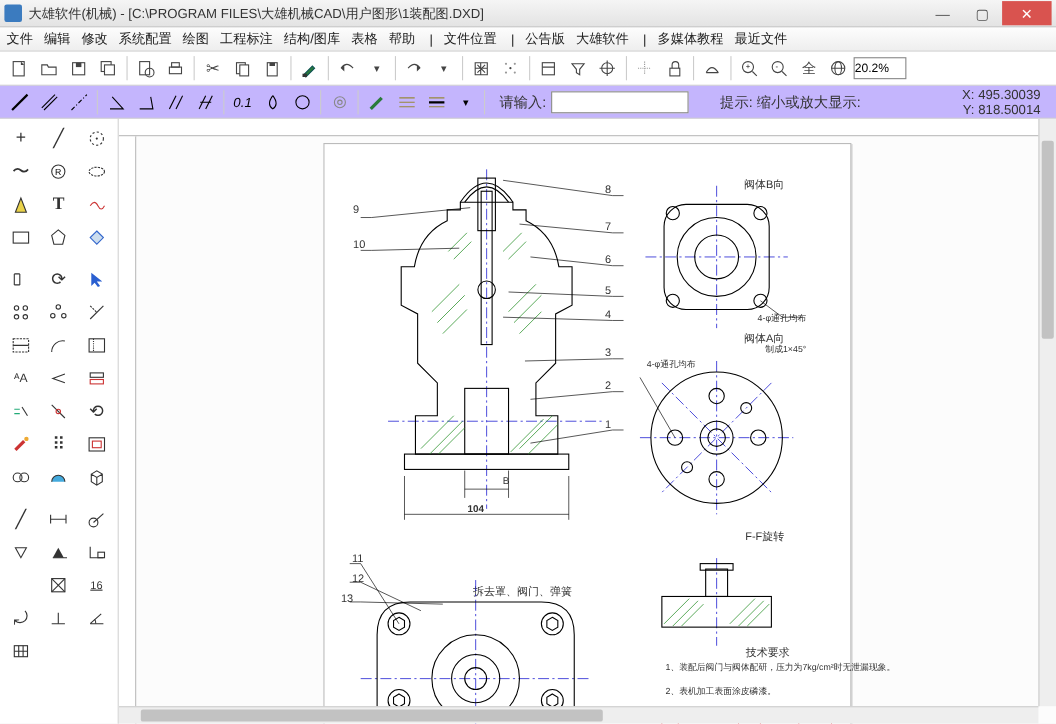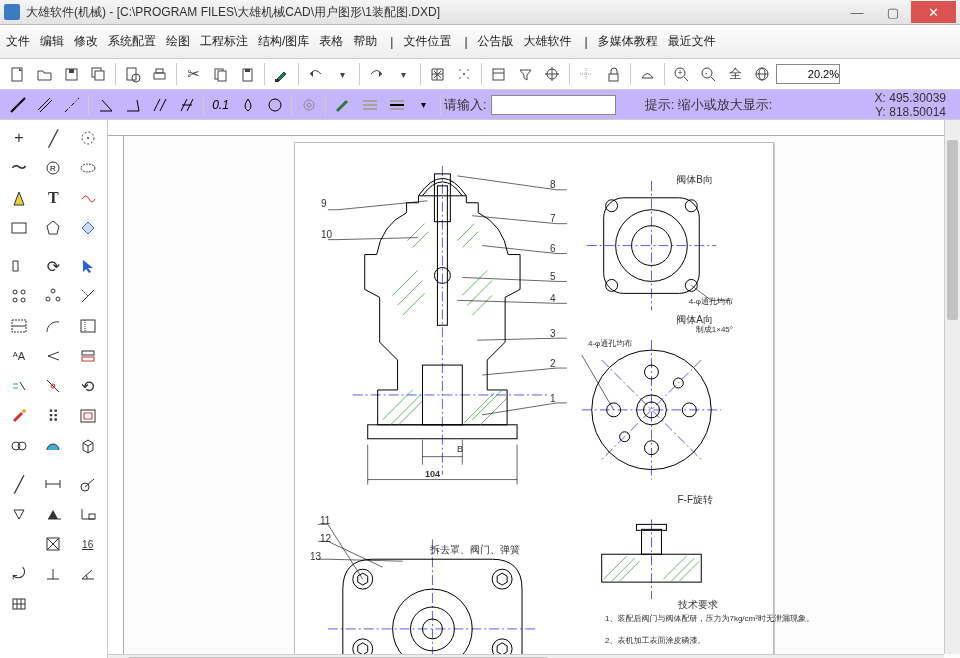--- a/index.html
+++ b/index.html
@@ -3,30 +3,30 @@
 <meta charset="utf-8">
 <style>
   * { margin: 0; padding: 0; box-sizing: border-box; }
   body { font-family: "Microsoft YaHei", "SimSun", sans-serif; font-size: 12px; background: #f0f0f0; width: 960px; height: 658px; overflow: hidden; }
   .titlebar { height: 25px; background: linear-gradient(#f5f5f5,#e3e3e3); border-bottom: 1px solid #bbb; display: flex; align-items: center; padding: 0 4px; }
   .app-icon { width: 16px; height: 16px; background: #3b7bbf; margin-right: 6px; border-radius: 2px; }
   .title-text { flex: 1; color: #333; font-size: 12px; white-space: nowrap; overflow: hidden; }
   .win-btns { display: flex; margin-left: auto; }
   .win-btn { width: 36px; height: 22px; display: flex; align-items: center; justify-content: center; color: #555; font-size: 13px; cursor: pointer; }
   .win-btn.close { background: #d9534f; color: #fff; width: 45px; }
-  .menubar { height: 34px; background: linear-gradient(#fdfdfd,#eee); border-bottom: 1px solid #ccc; display: flex; align-items: center; padding: 0 6px; font-size: 12px; }
+  .menubar { height: 22px; background: linear-gradient(#fdfdfd,#eee); border-bottom: 1px solid #ccc; display: flex; align-items: center; padding: 0 6px; font-size: 12px; }
   .menubar span { margin-right: 10px; cursor: pointer; color: #222; }
   .menusep { color: #aaa; margin: 0 3px; }
   .toolbar { height: 31px; background: #fff; border-bottom: 1px solid #ccc; display: flex; align-items: center; padding: 2px 4px; gap: 0; }
   .tbtn { width: 27px; height: 26px; border: 1px solid transparent; display: flex; align-items: center; justify-content: center; cursor: pointer; color: #444; font-size: 15px; }
   .tsep { width: 1px; height: 22px; background: #ccc; margin: 0 3px; }
-  .zoom-box { width: 64px; height: 20px; border: 1px solid #888; font-size: 11px; text-align:right; background:#fff; }
+  .zoom-box { width: 48px; height: 20px; border: 1px solid #888; font-size: 11px; text-align:left; background:#fff; }
   .toolbar2 { height: 30px; background: #c4b5fd; border-bottom: 1px solid #ccc; display: flex; align-items: center; padding: 2px 4px; }
   .tbtn2 { width: 27px; height: 26px; display:flex;align-items:center;justify-content:center; cursor:pointer; }
-  .input-lbl { font-size:13px; color:#333; margin-left:0; margin-right:4px; }
+  .input-lbl { font-size:13px; color:#333; margin-left:10px; margin-right:4px; }
   .cmd-input { width:125px; height:20px; border:1px solid #888; background:#fff; }
   .hint { font-size:13px; color:#333; margin-left:29px; }
   .coords { margin-left:auto; text-align:right; font-size:12px; color:#333; line-height:14px; padding-right:10px;}
   .workspace { display:flex; height: 550px; }
   .sidebar { width:108px; background:#fff; border-right:1px solid #ccc; padding:4px 3px; overflow:hidden;}
   .side-group { display:grid; grid-template-columns:repeat(3,1fr); gap:2px; margin-bottom:10px;}
   .sbtn { width:32px; height:28px; border:1px solid transparent; display:flex; align-items:center; justify-content:center; cursor:pointer; color:#333; font-size:16px;}
   .canvas-area { flex:1; background:#f5f5f5; position:relative; overflow:hidden;}
   .ruler-h { height:16px; background:#fff; border-bottom:1px solid #aaa; }
   .ruler-v { width:16px; background:#fff; border-right:1px solid #aaa; position:absolute; top:16px; bottom:0; left:0;}

